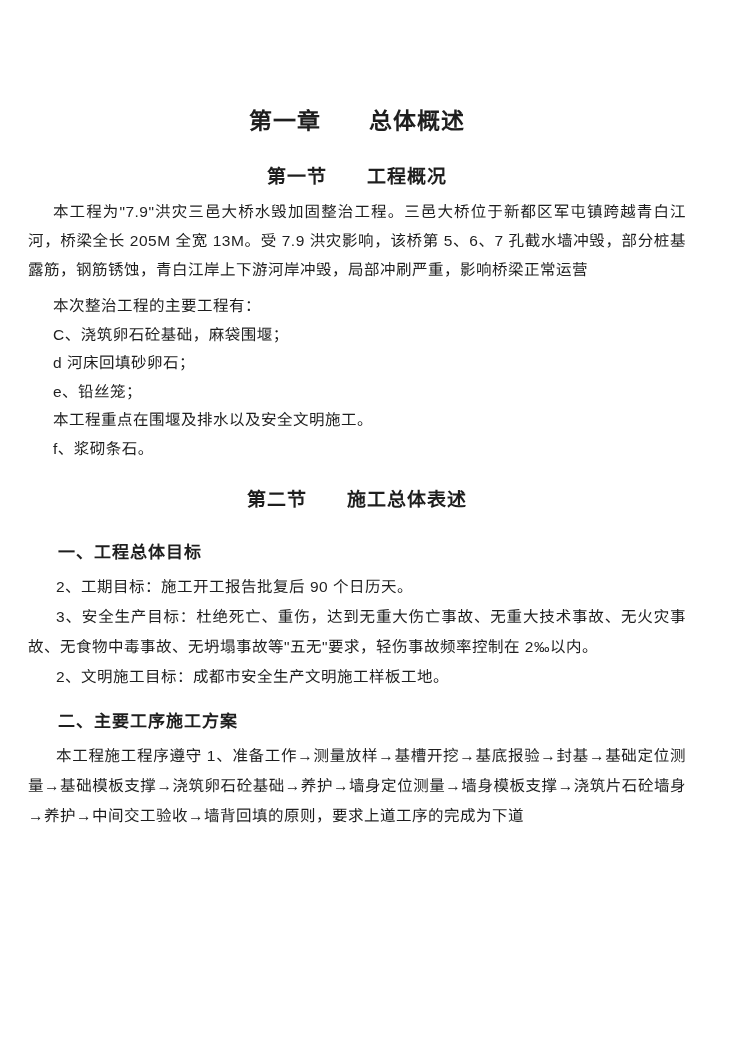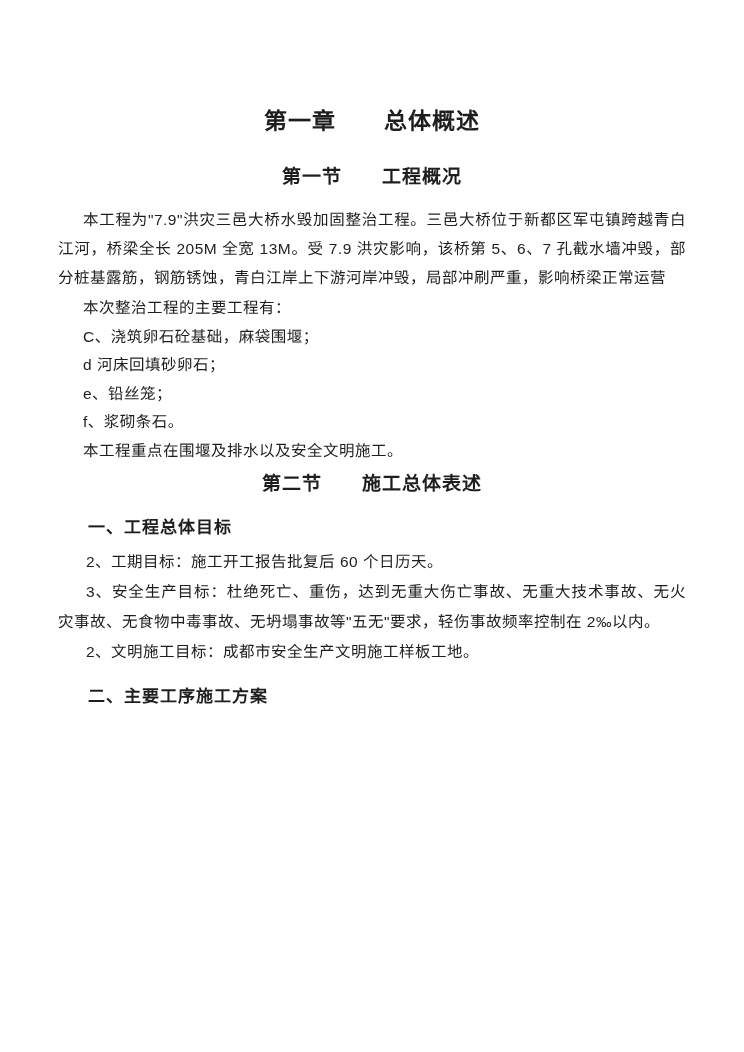--- a/index.html
+++ b/index.html
@@ -11,67 +11,67 @@
     width: 744px;
     height: 1052px;
     overflow: hidden;
     color: #1e1e1e;
     font-family: "Liberation Sans", "DejaVu Sans", sans-serif;
   }
   .page {
     box-sizing: border-box;
     width: 744px;
     height: 1052px;
-    padding: 106px 58px 0 58px;
+    padding: 106px 58px 0 28px;
     background: #ffffff;
   }
   .chapter-title {
     margin: 0 0 27px 0;
     font-size: 23px;
     font-weight: bold;
     line-height: 31px;
     text-align: center;
     letter-spacing: 1px;
   }
   .section-title {
     margin: 0;
     font-size: 19px;
     font-weight: bold;
     line-height: 25px;
     text-align: center;
     letter-spacing: 1px;
   }
-  #section1-title { margin-bottom: 16px; }
-  #section2-title { margin-top: 6px; }
+  #section1-title { margin-bottom: 8px; }
+  #section2-title { margin-top: 24px; }
   .body-p {
     margin: 0;
     font-size: 15.5px;
     line-height: 29px;
     letter-spacing: 0.5px;
     text-align: justify;
   }
   .indent { text-indent: 25px; }
   #intro-p { margin-top: 0; }
-  #works-lead { margin-top: 2px; }
+  #works-lead { margin-top: 8px; }
   .work-p {
     margin: 0;
     font-size: 15.5px;
     line-height: 28.5px;
     letter-spacing: 0.5px;
     text-indent: 25px;
   }
   .sub-heading {
     margin: 0;
     font-size: 17px;
     font-weight: bold;
     line-height: 23px;
     letter-spacing: 1px;
     text-indent: 30px;
   }
-  #goals-heading { margin-top: 20px; }
+  #goals-heading { margin-top: 29px; }
   #procedure-heading { margin-top: 18px; }
   .goals-wrap { margin-top: 8px; }
   .goal-p {
     margin: 0;
     font-size: 15.5px;
     line-height: 30px;
     letter-spacing: 0.5px;
     text-align: justify;
     text-indent: 28px;
   }
@@ -90,30 +90,31 @@
 
   <h2 class="section-title" id="section1-title">第一节　　工程概况</h2>
 
   <p class="body-p indent" id="intro-p">本工程为"7.9"洪灾三邑大桥水毁加固整治工程。三邑大桥位于新都区军屯镇跨越青白江河，桥梁全长 205M 全宽 13M。受 7.9 洪灾影响，该桥第 5、6、7 孔截水墙冲毁，部分桩基露筋，钢筋锈蚀，青白江岸上下游河岸冲毁，局部冲刷严重，影响桥梁正常运营</p>
 
   <p class="work-p" id="works-lead">本次整治工程的主要工程有：</p>
 
   <p class="work-p">C、浇筑卵石砼基础，麻袋围堰；</p>
   <p class="work-p">d 河床回填砂卵石；</p>
   <p class="work-p">e、铅丝笼；</p>
+  <p class="work-p" id="emphasis-p">本工程重点在围堰及排水以及安全文明施工。</p>
+
   <p class="work-p">f、浆砌条石。</p>
-
-  <p class="work-p" id="emphasis-p">本工程重点在围堰及排水以及安全文明施工。</p>
 
   <h2 class="section-title" id="section2-title">第二节　　施工总体表述</h2>
 
   <h3 class="sub-heading" id="goals-heading">一、工程总体目标</h3>
 
   <div class="goals-wrap">
-    <p class="goal-p">2、工期目标：施工开工报告批复后 60 个日历天。</p>
+    <p class="goal-p">2、工期目标：施工开工报告批复后 90 个日历天。</p>
     <p class="goal-p">3、安全生产目标：杜绝死亡、重伤，达到无重大伤亡事故、无重大技术事故、无火灾事故、无食物中毒事故、无坍塌事故等"五无"要求，轻伤事故频率控制在 2‰以内。</p>
     <p class="goal-p">2、文明施工目标：成都市安全生产文明施工样板工地。</p>
   </div>
 
   <h3 class="sub-heading" id="procedure-heading">二、主要工序施工方案</h3>
 
+  <p class="goal-p" id="procedure-p">本工程施工程序遵守 1、准备工作→测量放样→基槽开挖→基底报验→封基→基础定位测量→基础模板支撑→浇筑卵石砼基础→养护→墙身定位测量→墙身模板支撑→浇筑片石砼墙身→养护→中间交工验收→墙背回填的原则，要求上道工序的完成为下道</p>
 
 </div>
 
 </body></html>

